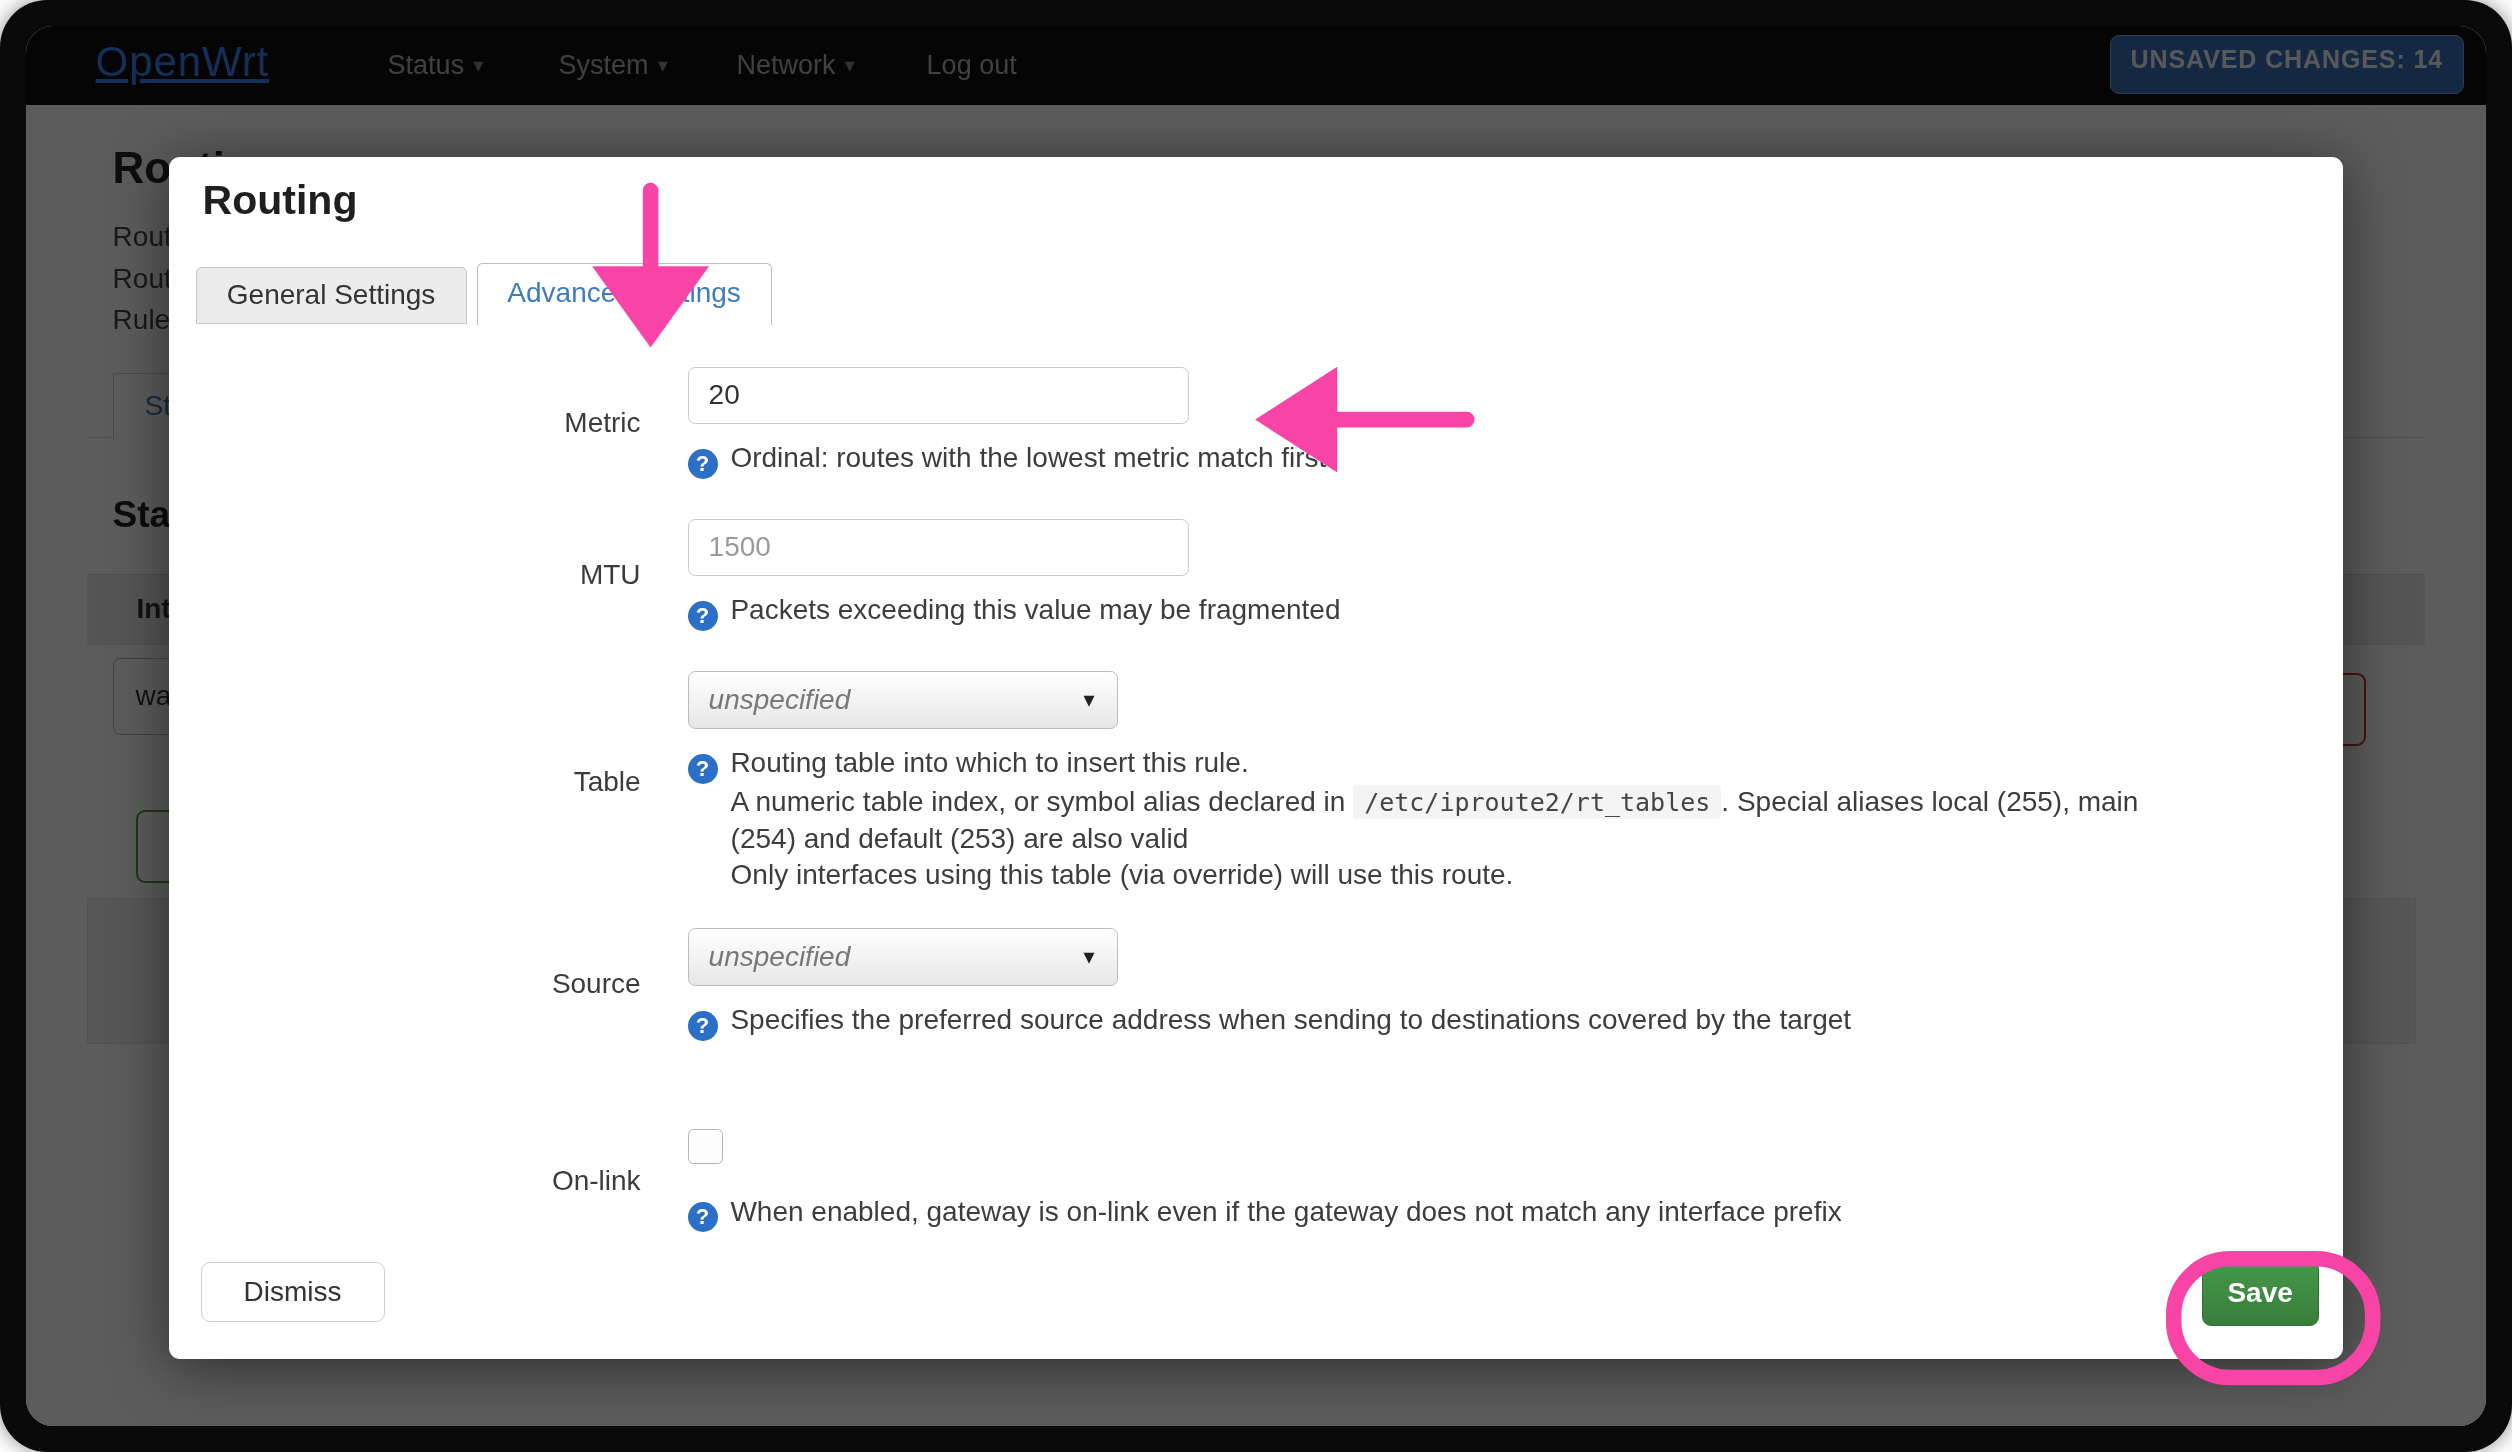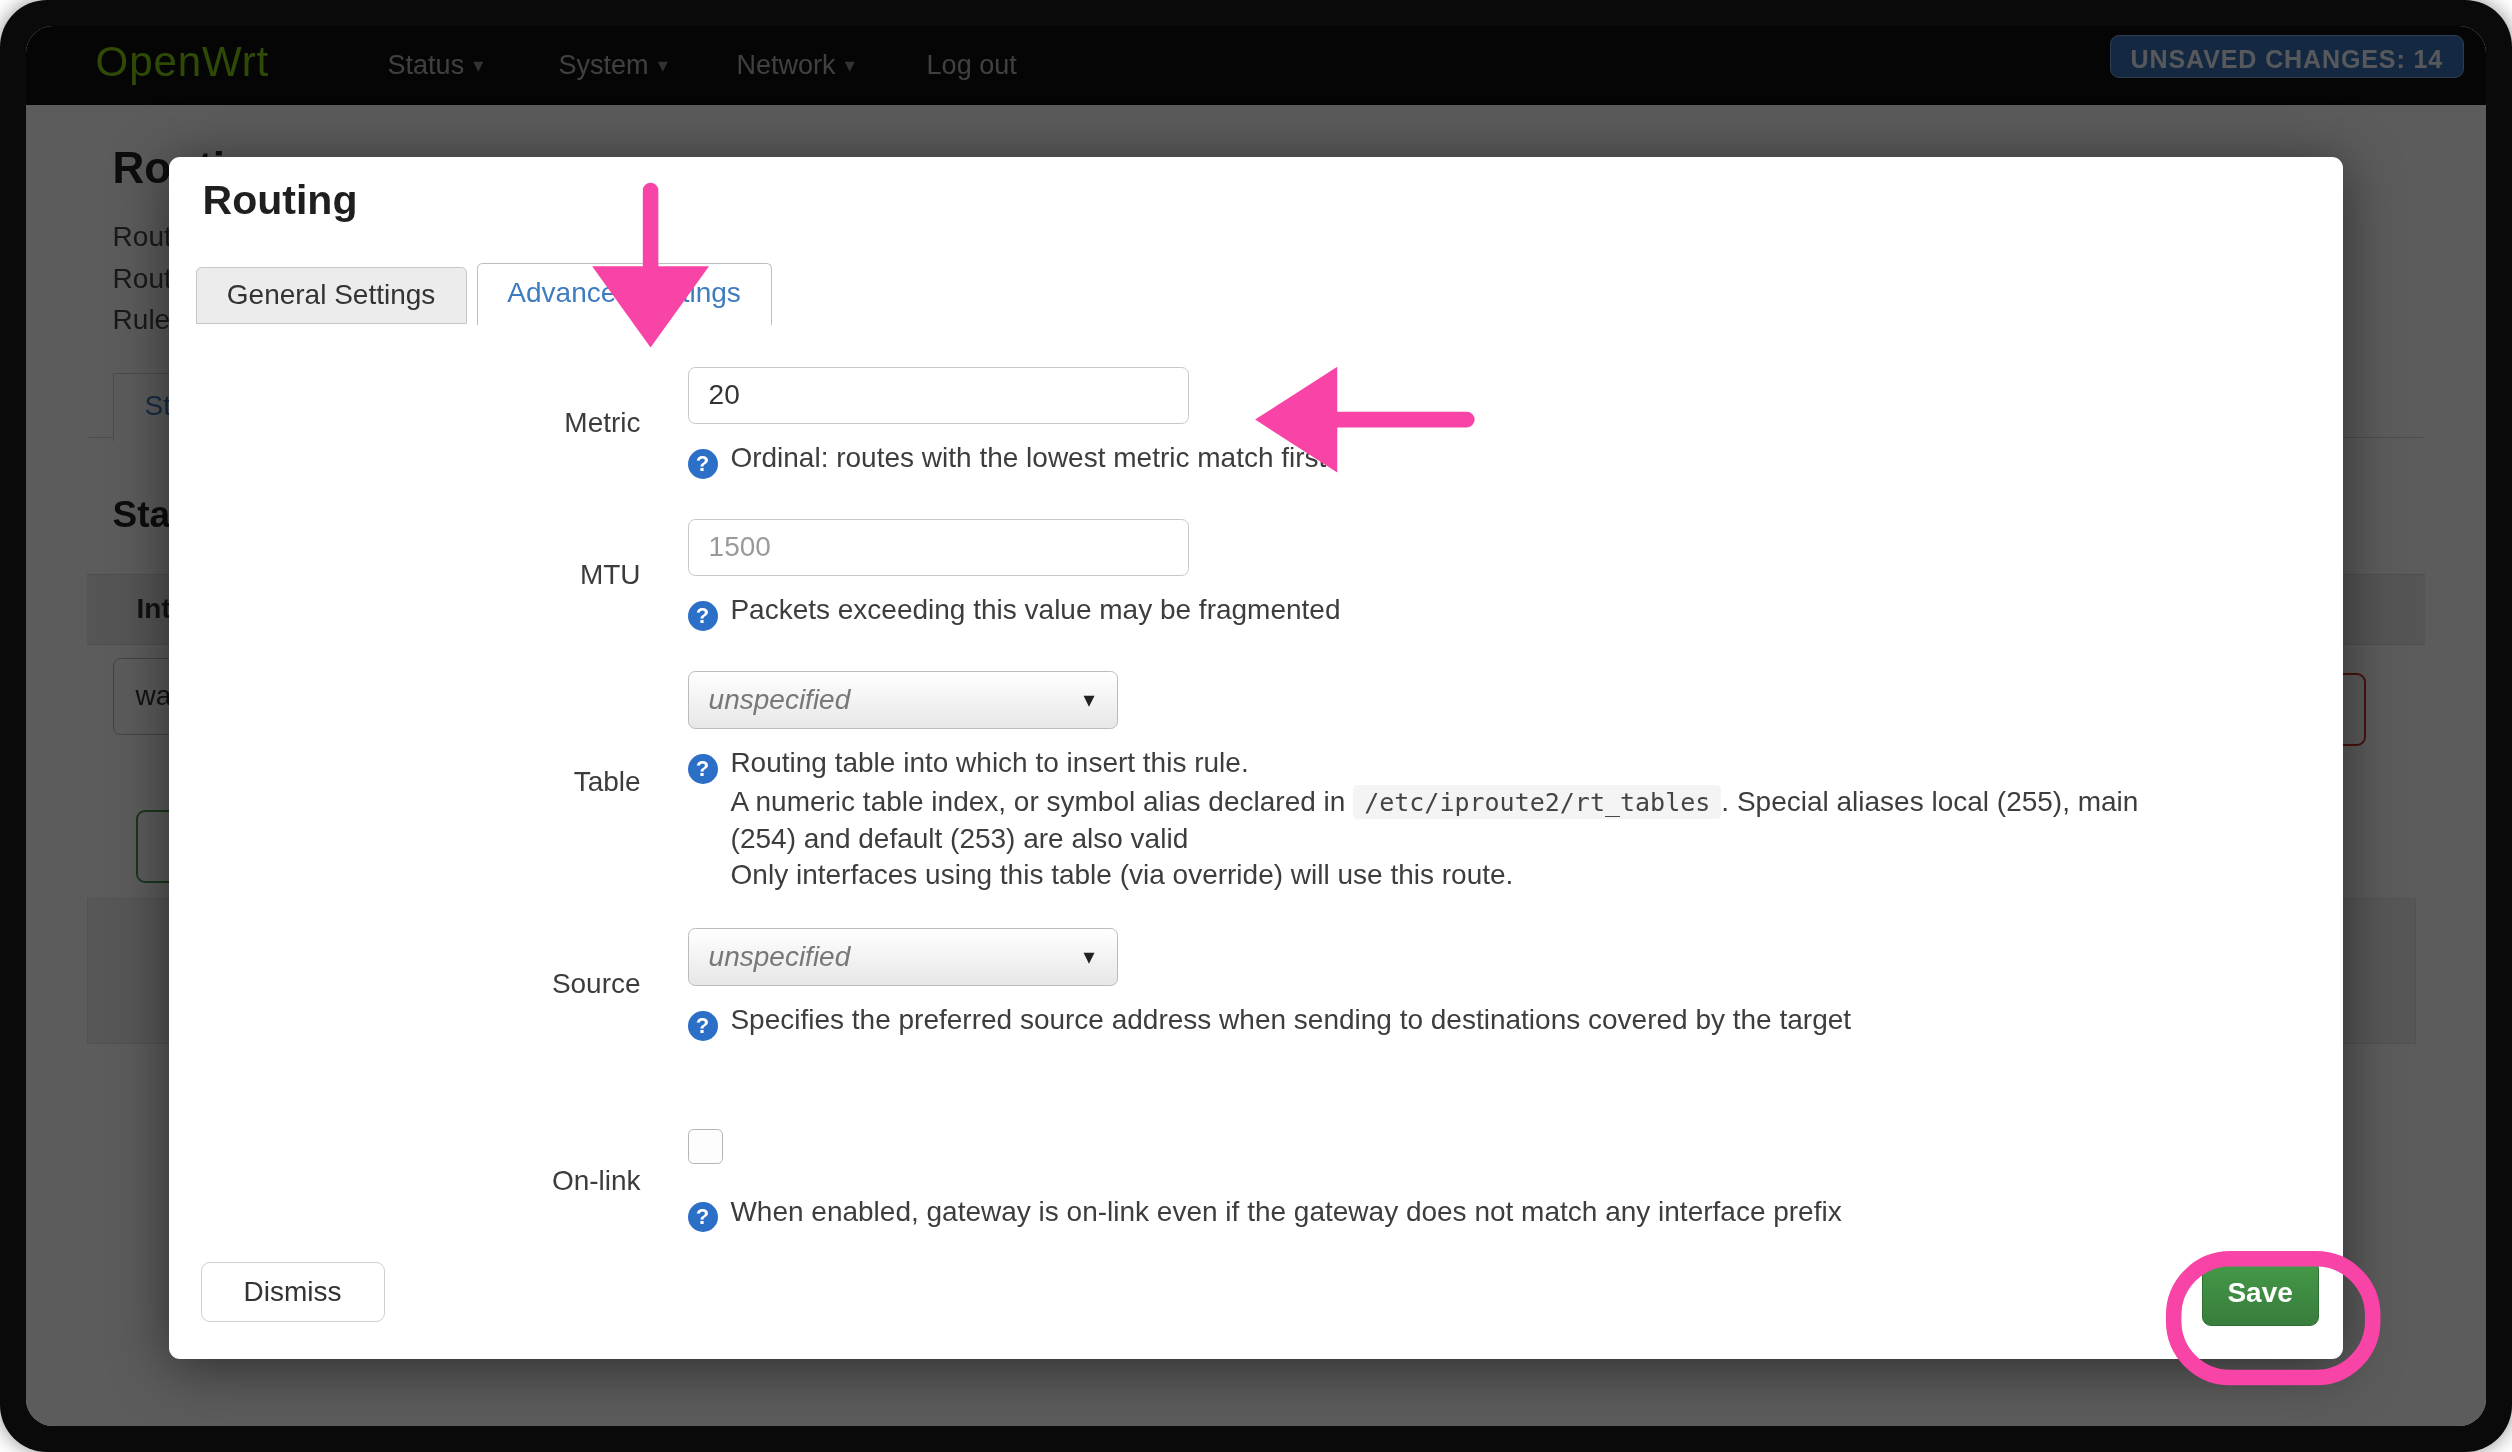--- a/index.html
+++ b/index.html
@@ -3,25 +3,25 @@
 <meta charset="utf-8">
 <style>
   html,body{margin:0;padding:0;background:#fff;}
   *{box-sizing:border-box;}
   .screen{position:relative;width:2512px;height:1452px;background:#fff;font-family:"Liberation Sans",sans-serif;overflow:hidden;}
   .frame{position:absolute;inset:0;background:#0a0a0a;border-radius:47px;box-shadow:0 0 20px rgba(0,0,0,.45);}
   .viewport{position:absolute;left:25.6px;top:25.6px;right:25.6px;bottom:25.6px;border-radius:27px;overflow:hidden;background:#ffffff;}
 
   
   .navbar{position:absolute;left:0;top:0;right:0;height:79px;background:var(--navbar-bg);}
-  .brand{position:absolute;left:70px;top:12.8px;font-size:42px;color:#84cc16;letter-spacing:0.9px;}
+  .brand{position:absolute;left:70px;top:12.8px;font-size:42px;color:#3b82f6;letter-spacing:0.9px;text-decoration:underline;}
   .nav-item{position:absolute;top:24px;font-size:27px;color:#b2b2b2;white-space:nowrap;}
   .nav-item .caret{font-size:20px;color:#8a8a8a;margin-left:9px;vertical-align:1.8px;}
   .nav-status{left:362px;} .nav-system{left:533px;} .nav-network{left:711px;} .nav-logout{left:901px;}
-  .badge{position:absolute;left:2084px;top:9px;height:43px;line-height:46px;padding:0 20px;background:#3873b3;border:1.8px solid #7ea7d8;border-radius:9px;color:#eef4fd;font-size:25px;font-weight:bold;letter-spacing:0.9px;white-space:nowrap;}
+  .badge{position:absolute;left:2084px;top:9px;height:59px;line-height:46px;padding:0 20px;background:#3873b3;border:1.8px solid #7ea7d8;border-radius:9px;color:#eef4fd;font-size:25px;font-weight:bold;letter-spacing:0.9px;white-space:nowrap;}
 
   
   .pg-title{position:absolute;left:87px;top:117px;font-size:44px;font-weight:bold;color:#262626;}
   .pg-desc{position:absolute;left:87px;font-size:28px;color:#474747;white-space:nowrap;}
   .pg-tabline{position:absolute;left:61px;top:411px;width:2338px;height:1.8px;background:#d6d6d6;}
   .pg-tab{position:absolute;left:87px;top:347px;height:68px;line-height:64px;padding:0 31px;background:#fff;border:1.8px solid #cfcfcf;border-bottom:none;color:var(--tab-blue);font-size:28px;white-space:nowrap;z-index:2;}
   .pg-h3{position:absolute;left:87px;top:468px;font-size:37px;font-weight:bold;color:#262626;}
   .pg-band{position:absolute;left:61px;top:548px;width:2338px;height:71px;background:#ececec;border-top:1.8px solid #dcdcdc;border-bottom:1.8px solid #dcdcdc;}
   .pg-band span{display:inline-block;margin-left:50px;line-height:68px;font-size:28px;font-weight:bold;color:#333;}
   .pg-input{position:absolute;left:87px;top:632px;width:511px;height:77px;border:1.8px solid #bbb;border-radius:7.3px;background:#fff;font-size:28px;color:#333;padding:0 22px;line-height:73px;}

